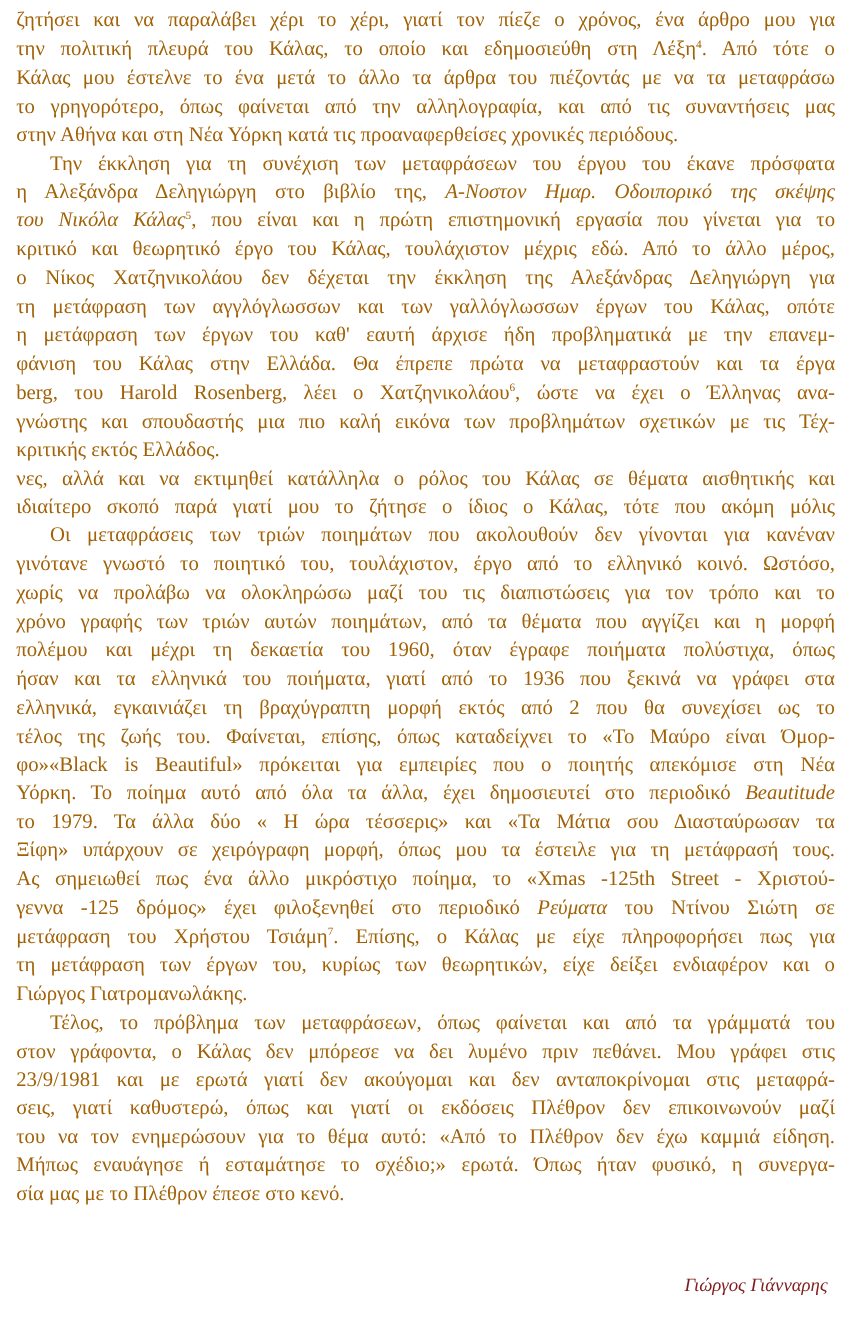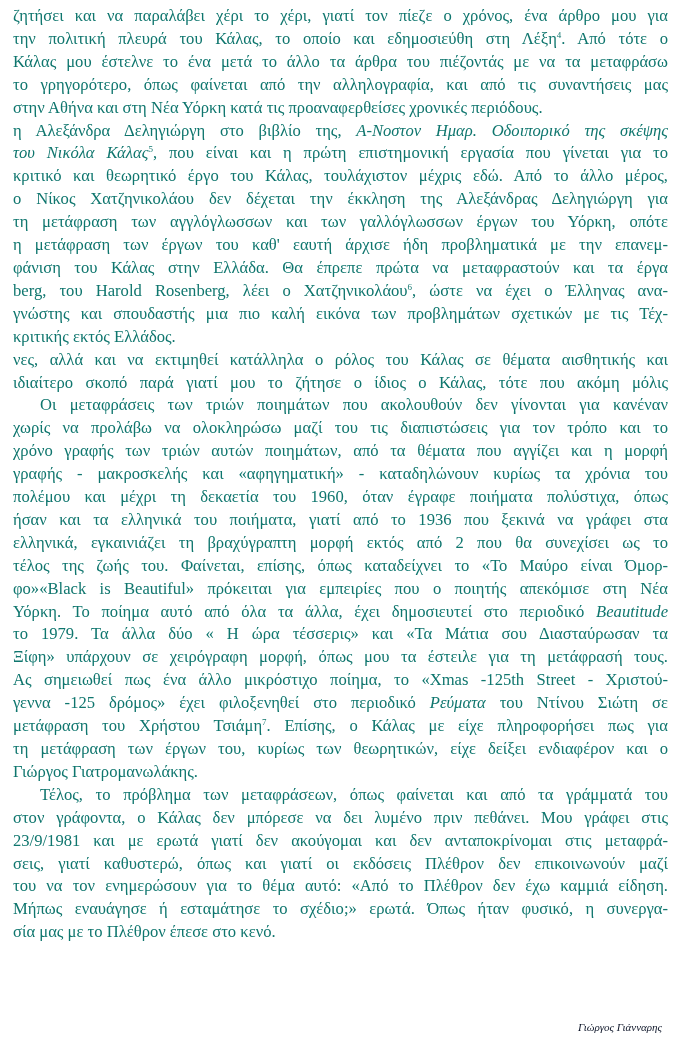--- a/index.html
+++ b/index.html
@@ -14,21 +14,21 @@
     position: relative;
   }
   .page {
     position: absolute;
     left: 13px;
     top: 5px;
     width: 655px;
     font-family: "Liberation Serif", "DejaVu Serif", serif;
     font-size: 16.6px;
     line-height: 22.9px;
-    color: #0f766e;
+    color: #a16207;
     text-align: justify;
     hyphens: manual;
   }
   .para {
     margin: 0;
     text-indent: 0;
   }
   .line {
     display: block;
     text-align: justify;
@@ -47,57 +47,58 @@
     line-height: 0;
     vertical-align: 6px;
   }
   i { font-style: italic; }
   .signature {
     position: absolute;
     right: 19px;
     top: 1021px;
     font-family: "Liberation Serif", "DejaVu Serif", serif;
     font-style: italic;
-    font-size: 11px;
-    color: #0f172a;
+    font-size: 15px;
+    color: #7f1d1d;
   }
 </style>
 </head>
 <body>
 
 <div class="page">
 
   <div class="para">
     <span class="line">ζητήσει και να παραλάβει χέρι το χέρι, γιατί τον πίεζε ο χρόνος, ένα άρθρο μου για</span>
     <span class="line"><span>την πολιτική πλευρά του Κάλας, το οποίο και εδημοσιεύθη στη Λέξη</span><sup>4</sup><span>. Από τότε ο</span></span>
     <span class="line">Κάλας μου έστελνε το ένα μετά το άλλο τα άρθρα του πιέζοντάς με να τα μεταφράσω</span>
     <span class="line">το γρηγορότερο, όπως φαίνεται από την αλληλογραφία, και από τις συναντήσεις μας</span>
     <span class="line last">στην Αθήνα και στη Νέα Υόρκη κατά τις προαναφερθείσες χρονικές περιόδους.</span>
   </div>
 
   <div class="para">
+    <span class="line indent-line">Την έκκληση για τη συνέχιση των μεταφράσεων του έργου του έκανε πρόσφατα</span>
     <span class="line"><span>η Αλεξάνδρα Δεληγιώργη στο βιβλίο της, </span><i>Α-Νοστον Ημαρ. Οδοιπορικό της σκέψης</i></span>
     <span class="line"><i>του Νικόλα Κάλας</i><sup>5</sup><span>, που είναι και η πρώτη επιστημονική εργασία που γίνεται για το</span></span>
     <span class="line">κριτικό και θεωρητικό έργο του Κάλας, τουλάχιστον μέχρις εδώ. Από το άλλο μέρος,</span>
     <span class="line">ο Νίκος Χατζηνικολάου δεν δέχεται την έκκληση της Αλεξάνδρας Δεληγιώργη για</span>
-    <span class="line">τη μετάφραση των αγγλόγλωσσων και των γαλλόγλωσσων έργων του Υόρκη, οπότε</span>
+    <span class="line">τη μετάφραση των αγγλόγλωσσων και των γαλλόγλωσσων έργων του Κάλας, οπότε</span>
     <span class="line">η μετάφραση των έργων του καθ' εαυτή άρχισε ήδη προβληματικά με την επανεμ-</span>
     <span class="line">φάνιση του Κάλας στην Ελλάδα. Θα έπρεπε πρώτα να μεταφραστούν και τα έργα</span>
     <span class="line"><span>berg, του Harold Rosenberg, λέει ο Χατζηνικολάου</span><sup>6</sup><span>, ώστε να έχει ο Έλληνας ανα-</span></span>
     <span class="line">γνώστης και σπουδαστής μια πιο καλή εικόνα των προβλημάτων σχετικών με τις Τέχ-</span>
     <span class="line last">κριτικής εκτός Ελλάδος.</span>
     <span class="line">νες, αλλά και να εκτιμηθεί κατάλληλα ο ρόλος του Κάλας σε θέματα αισθητικής και</span>
   </div>
 
   <div class="para">
     <span class="line">ιδιαίτερο σκοπό παρά γιατί μου το ζήτησε ο ίδιος ο Κάλας, τότε που ακόμη μόλις</span>
     <span class="line indent-line">Οι μεταφράσεις των τριών ποιημάτων που ακολουθούν δεν γίνονται για κανέναν</span>
+    <span class="line">γινότανε γνωστό το ποιητικό του, τουλάχιστον, έργο από το ελληνικό κοινό. Ωστόσο,</span>
     <span class="line">χωρίς να προλάβω να ολοκληρώσω μαζί του τις διαπιστώσεις για τον τρόπο και το</span>
     <span class="line">χρόνο γραφής των τριών αυτών ποιημάτων, από τα θέματα που αγγίζει και η μορφή</span>
-    <span class="line">γραφής - μακροσκελής και «αφηγηματική» - καταδηλώνουν κυρίως τα χρόνια του</span>
     <span class="line">πολέμου και μέχρι τη δεκαετία του 1960, όταν έγραφε ποιήματα πολύστιχα, όπως</span>
     <span class="line">ήσαν και τα ελληνικά του ποιήματα, γιατί από το 1936 που ξεκινά να γράφει στα</span>
     <span class="line">ελληνικά, εγκαινιάζει τη βραχύγραπτη μορφή εκτός από 2 που θα συνεχίσει ως το</span>
     <span class="line">τέλος της ζωής του. Φαίνεται, επίσης, όπως καταδείχνει το «Το Μαύρο είναι Όμορ-</span>
     <span class="line">φο»«Black is Beautiful» πρόκειται για εμπειρίες που ο ποιητής απεκόμισε στη Νέα</span>
     <span class="line"><span>Υόρκη. Το ποίημα αυτό από όλα τα άλλα, έχει δημοσιευτεί στο περιοδικό </span><i>Beautitude</i></span>
     <span class="line">το 1979. Τα άλλα δύο « Η ώρα τέσσερις» και «Τα Μάτια σου Διασταύρωσαν τα</span>
     <span class="line">Ξίφη» υπάρχουν σε χειρόγραφη μορφή, όπως μου τα έστειλε για τη μετάφρασή τους.</span>
     <span class="line">Ας σημειωθεί πως ένα άλλο μικρόστιχο ποίημα, το «Xmas -125th Street - Χριστού-</span>
     <span class="line"><span>γεννα -125 δρόμος» έχει φιλοξενηθεί στο περιοδικό </span><i>Ρεύματα</i><span> του Ντίνου Σιώτη σε</span></span>

